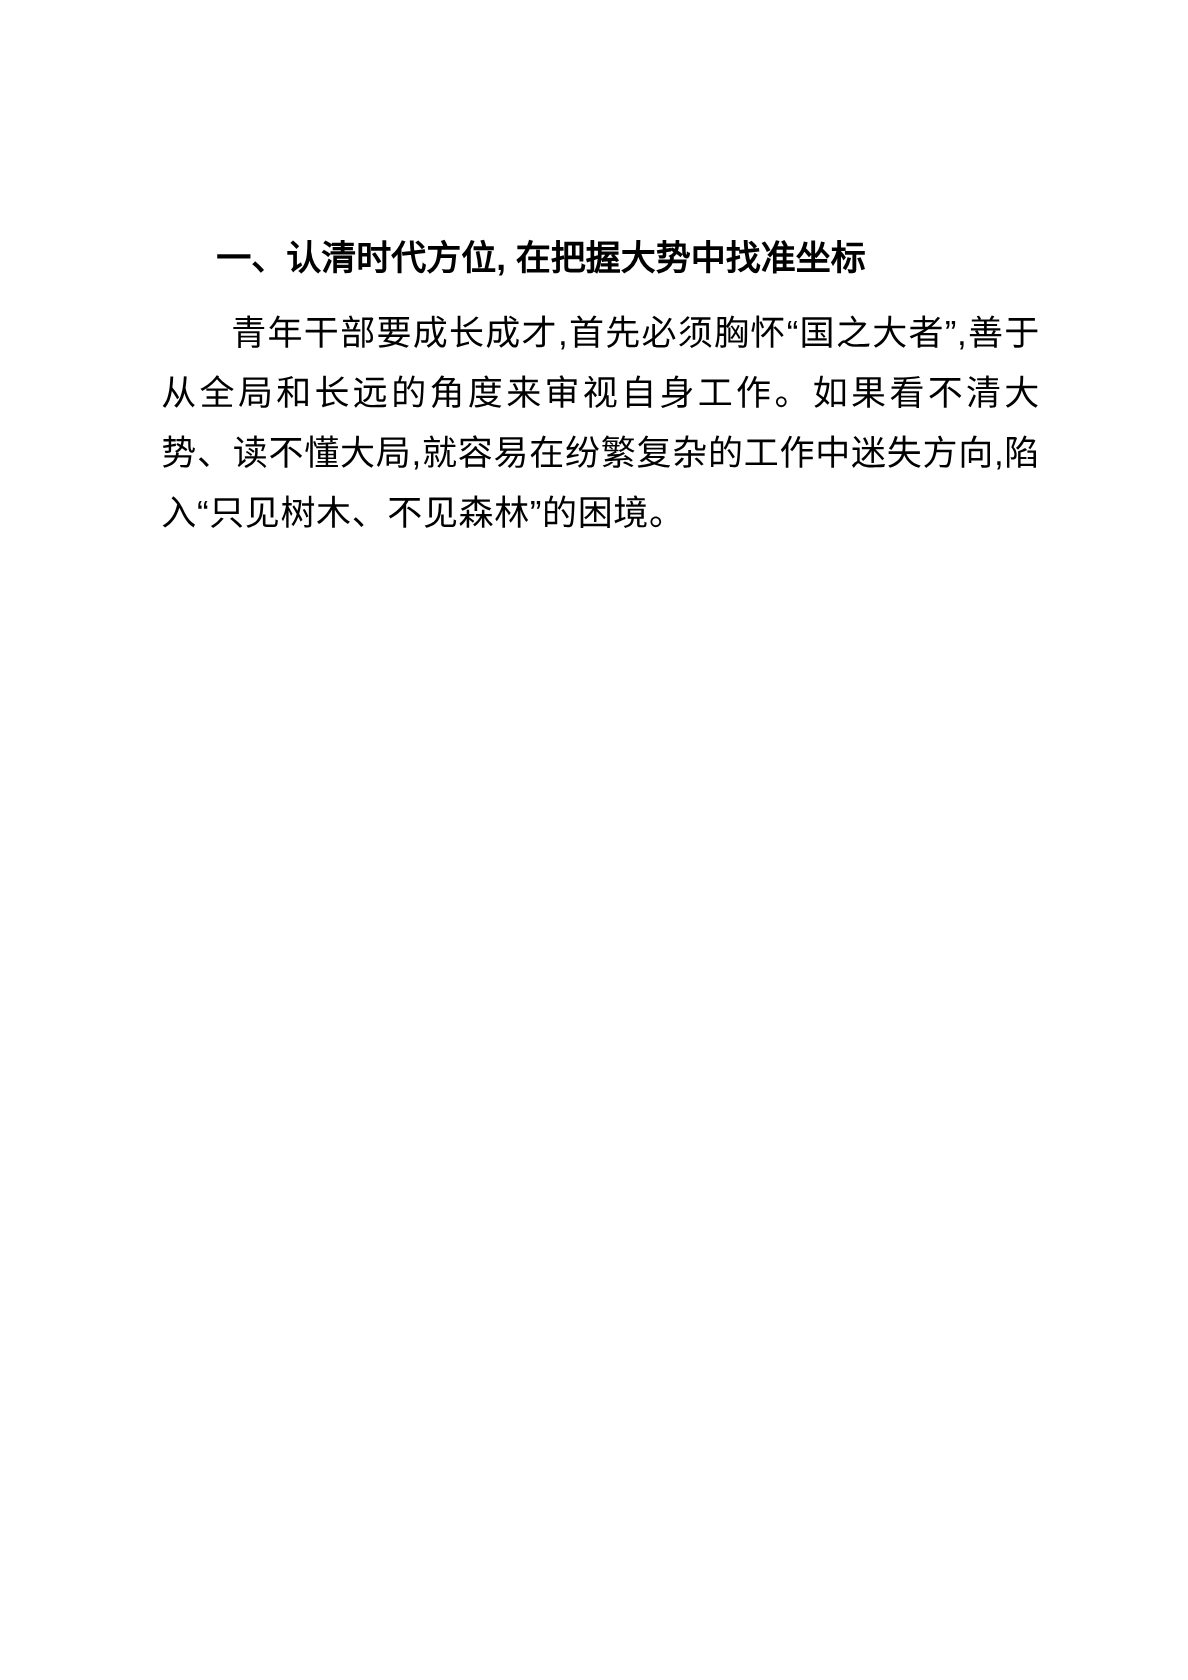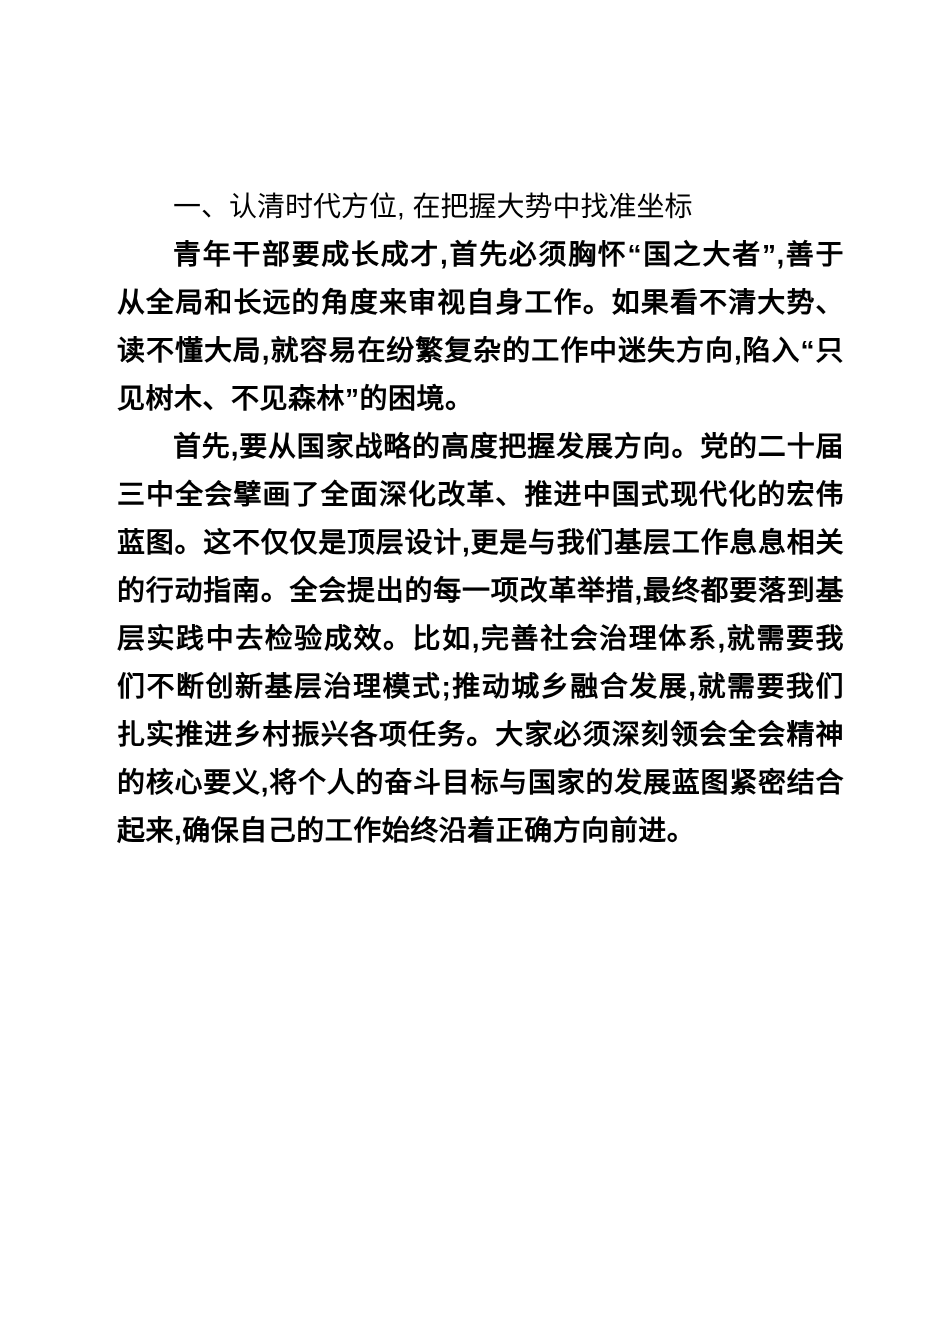--- a/index.html
+++ b/index.html
@@ -22,34 +22,32 @@
     color: #000000;
     font-size: 28px;
     line-height: 48px;
     font-weight: 400;
   }
   .doc-heading {
     margin: 0;
     padding: 0;
     text-indent: 2em;
     font-size: 28px;
-    font-weight: 400;
+    font-weight: 700;
     line-height: 48px;
     white-space: nowrap;
   }
   .doc-para {
-    margin: 0;
+    margin: 12px;
     padding: 0;
     text-indent: 2em;
     text-align: justify;
     text-justify: inter-ideograph;
     letter-spacing: 0.5px;
-    font-weight: bold;
   }
 </style>
 </head>
 <body>
 
 <div class="doc-page">
   <div class="doc-heading">一、认清时代方位, 在把握大势中找准坐标</div>
   <p class="doc-para">青年干部要成长成才,首先必须胸怀“国之大者”,善于从全局和长远的角度来审视自身工作。如果看不清大势、读不懂大局,就容易在纷繁复杂的工作中迷失方向,陷入“只见树木、不见森林”的困境。</p>
-  <p class="doc-para">首先,要从国家战略的高度把握发展方向。党的二十届三中全会擘画了全面深化改革、推进中国式现代化的宏伟蓝图。这不仅仅是顶层设计,更是与我们基层工作息息相关的行动指南。全会提出的每一项改革举措,最终都要落到基层实践中去检验成效。比如,完善社会治理体系,就需要我们不断创新基层治理模式;推动城乡融合发展,就需要我们扎实推进乡村振兴各项任务。大家必须深刻领会全会精神的核心要义,将个人的奋斗目标与国家的发展蓝图紧密结合起来,确保自己的工作始终沿着正确方向前进。</p>
 </div>
 
 </body></html>

